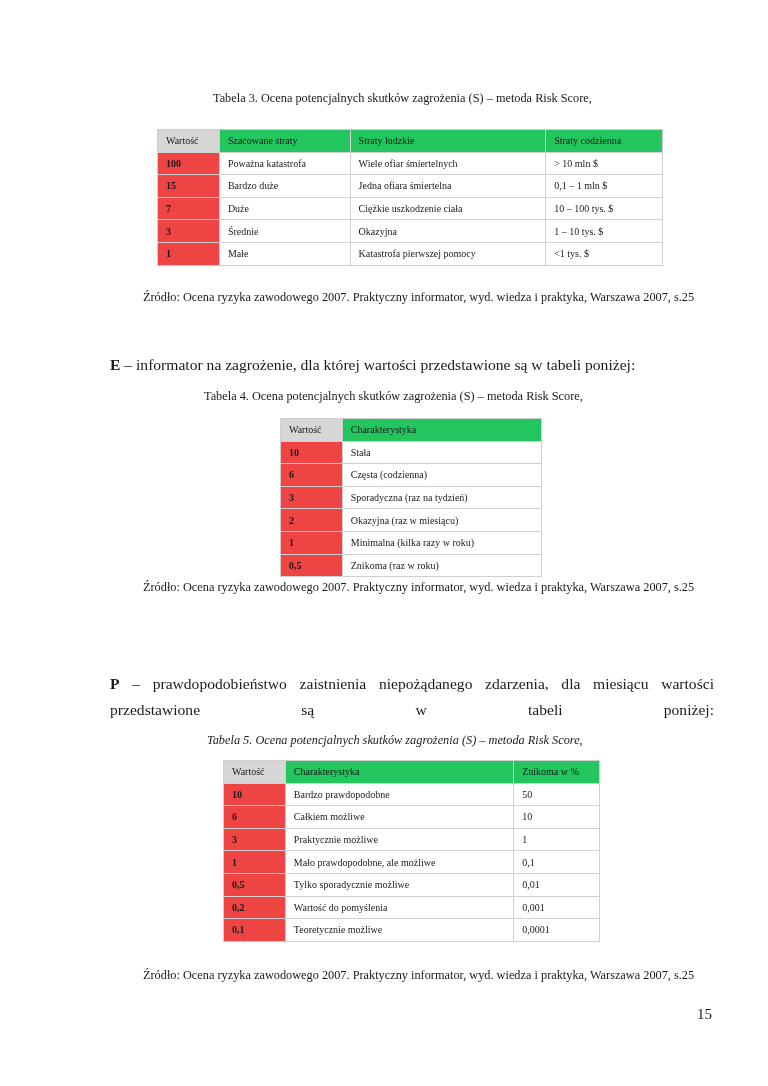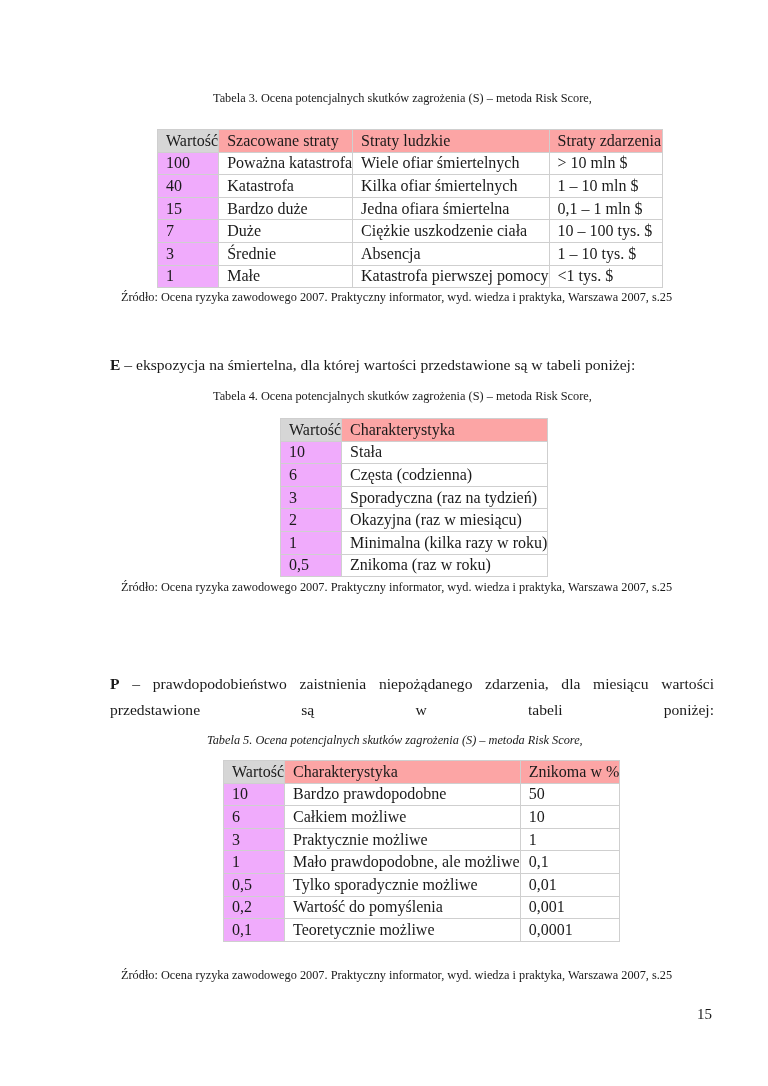--- a/index.html
+++ b/index.html
@@ -1,95 +1,89 @@
 <!DOCTYPE html>
 <html><head>
 <meta charset="utf-8">
 <style>
   html, body { margin:0; padding:0; background:#ffffff; }
   body { width:768px; height:1086px; position:relative; overflow:hidden;
          font-family:"Liberation Serif", "DejaVu Serif", serif; color:#1a1a1a; }
   .abs { position:absolute; }
   .caption { font-size:12.3px; white-space:nowrap; }
-  .source { font-size:12.3px; white-space:nowrap; }
+  .source { font-size:12.3px; white-space:nowrap;margin-left:22px; }
   .para { font-size:15.6px; }
-  table.rt { position:absolute; border-collapse:collapse; font-size:16px;
+  table.rt { position:absolute; border-collapse:collapse; font-size:10px;
              border:1.5px solid #a9a9a9; }
   table.rt td { border:1px solid #cfcfcf; padding:0 0 0 8px; height:21.6px;
                 vertical-align:middle; white-space:nowrap; }
-  table.rt tr.head td { background:#fca5a5; }
-  table.rt td.first { background:#f0abfc; font-weight:normal; }
+  table.rt tr.head td { background:#22c55e; }
+  table.rt td.first { background:#ef4444; font-weight:bold; }
   table.rt tr.head td.first { background:#d6d6d6; font-weight:normal; }
   .pagenum { font-size:15px; }
 </style>
 </head>
 <body>
 
 <div class="abs caption" style="left:213px; top:91px;">Tabela 3. Ocena potencjalnych skutków zagrożenia (S) – metoda Risk Score,</div>
 
 <table class="rt" style="left:157px; top:129px; width:506px;">
   <colgroup>
       <col style="width:62px">
       <col style="width:131px">
       <col style="width:196px">
       <col style="width:117px">
     </colgroup>
   <tbody>
       <tr class="head">
     <td class="first">Wartość</td>
     <td>Szacowane straty</td>
     <td>Straty ludzkie</td>
-    <td>Straty zdarzenia</td>
+    <td>Straty codzienna</td>
   </tr>
   <tr>
     <td class="first">100</td>
     <td>Poważna katastrofa</td>
     <td>Wiele ofiar śmiertelnych</td>
     <td>&gt; 10 mln $</td>
-  </tr>
-  <tr>
-    <td class="first">40</td>
-    <td>Katastrofa</td>
-    <td>Kilka ofiar śmiertelnych</td>
-    <td>1 – 10 mln $</td>
   </tr>
   <tr>
     <td class="first">15</td>
     <td>Bardzo duże</td>
     <td>Jedna ofiara śmiertelna</td>
     <td>0,1 – 1 mln $</td>
   </tr>
   <tr>
     <td class="first">7</td>
     <td>Duże</td>
     <td>Ciężkie uszkodzenie ciała</td>
     <td>10 – 100 tys. $</td>
   </tr>
   <tr>
     <td class="first">3</td>
     <td>Średnie</td>
-    <td>Absencja</td>
+    <td>Okazyjna</td>
     <td>1 – 10 tys. $</td>
   </tr>
   <tr>
     <td class="first">1</td>
     <td>Małe</td>
     <td>Katastrofa pierwszej pomocy</td>
     <td>&lt;1 tys. $</td>
   </tr>
 </tbody>
   </table>
 
 <div class="abs source" style="left:121px; top:290px;">Źródło: Ocena ryzyka zawodowego 2007. Praktyczny informator, wyd. wiedza i praktyka, Warszawa 2007, s.25</div>
 
 <div class="abs para" style="left:110px; top:356px; white-space:nowrap;">
-  <b>E</b><span> – ekspozycja na śmiertelna, dla której wartości przedstawione są w tabeli poniżej:</span>
+  <b>E</b><span> – informator na zagrożenie, dla której wartości przedstawione są w tabeli poniżej:</span>
 </div>
 
-<div class="abs caption" style="left:213px; top:389px;">Tabela 4. Ocena potencjalnych skutków zagrożenia (S) – metoda Risk Score,</div>
+<div class="abs caption" style="left:204px; top:389px;">Tabela 4. Ocena potencjalnych skutków zagrożenia (S) – metoda Risk Score,</div>
 
 <table class="rt" style="left:280px; top:418px; width:262px;">
   <colgroup>
       <col style="width:62px">
       <col style="width:200px">
     </colgroup>
   <tbody>
       <tr class="head">
     <td class="first">Wartość</td>
     <td>Charakterystyka</td>

